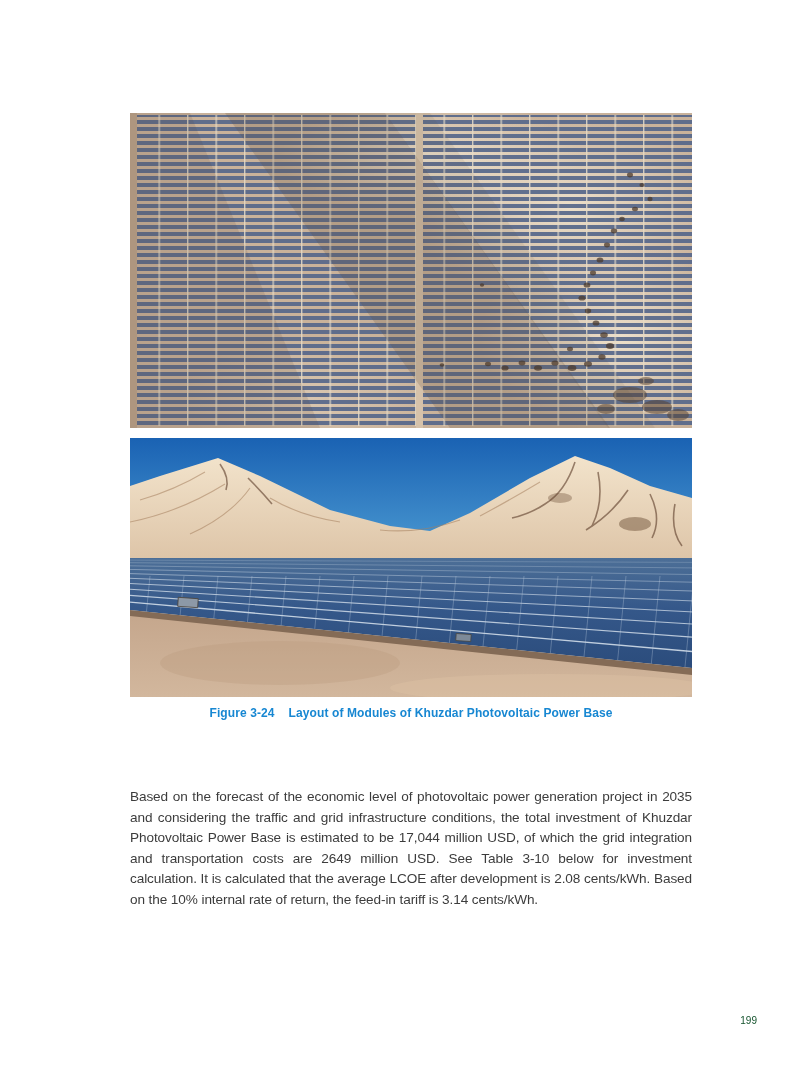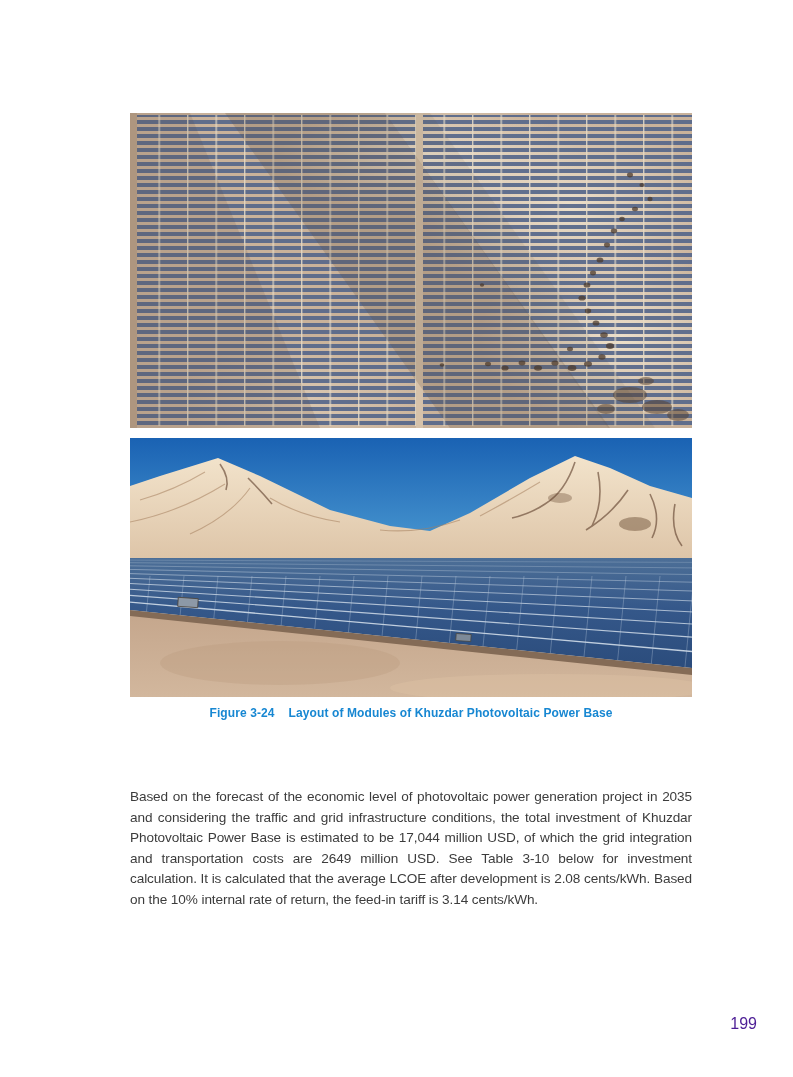--- a/index.html
+++ b/index.html
@@ -21,21 +21,21 @@
     font-size:12px; letter-spacing:0.1px;
   }
   .caption .cap-label { margin-right:14px; }
   .body-paragraph {
     position:absolute; top:787px; left:130px; width:562px;
     font-size:13.6px; line-height:20.6px; color:#3c3c3c;
     text-align:justify; letter-spacing:-0.1px;
   }
   .page-number {
     position:absolute; top:1015px; right:36px;
-    font-size:16px; color:#4c1d95;
+    font-size:10px; color:#14532d;
   }
 </style>
 </head>
 <body>
 
 <div class="page">
 
   <svg id="aerial" class="fig-image" viewBox="0 0 562 315" preserveAspectRatio="none" role="img">
     <defs>
       <pattern id="rows" width="562" height="7" patternUnits="userSpaceOnUse">

